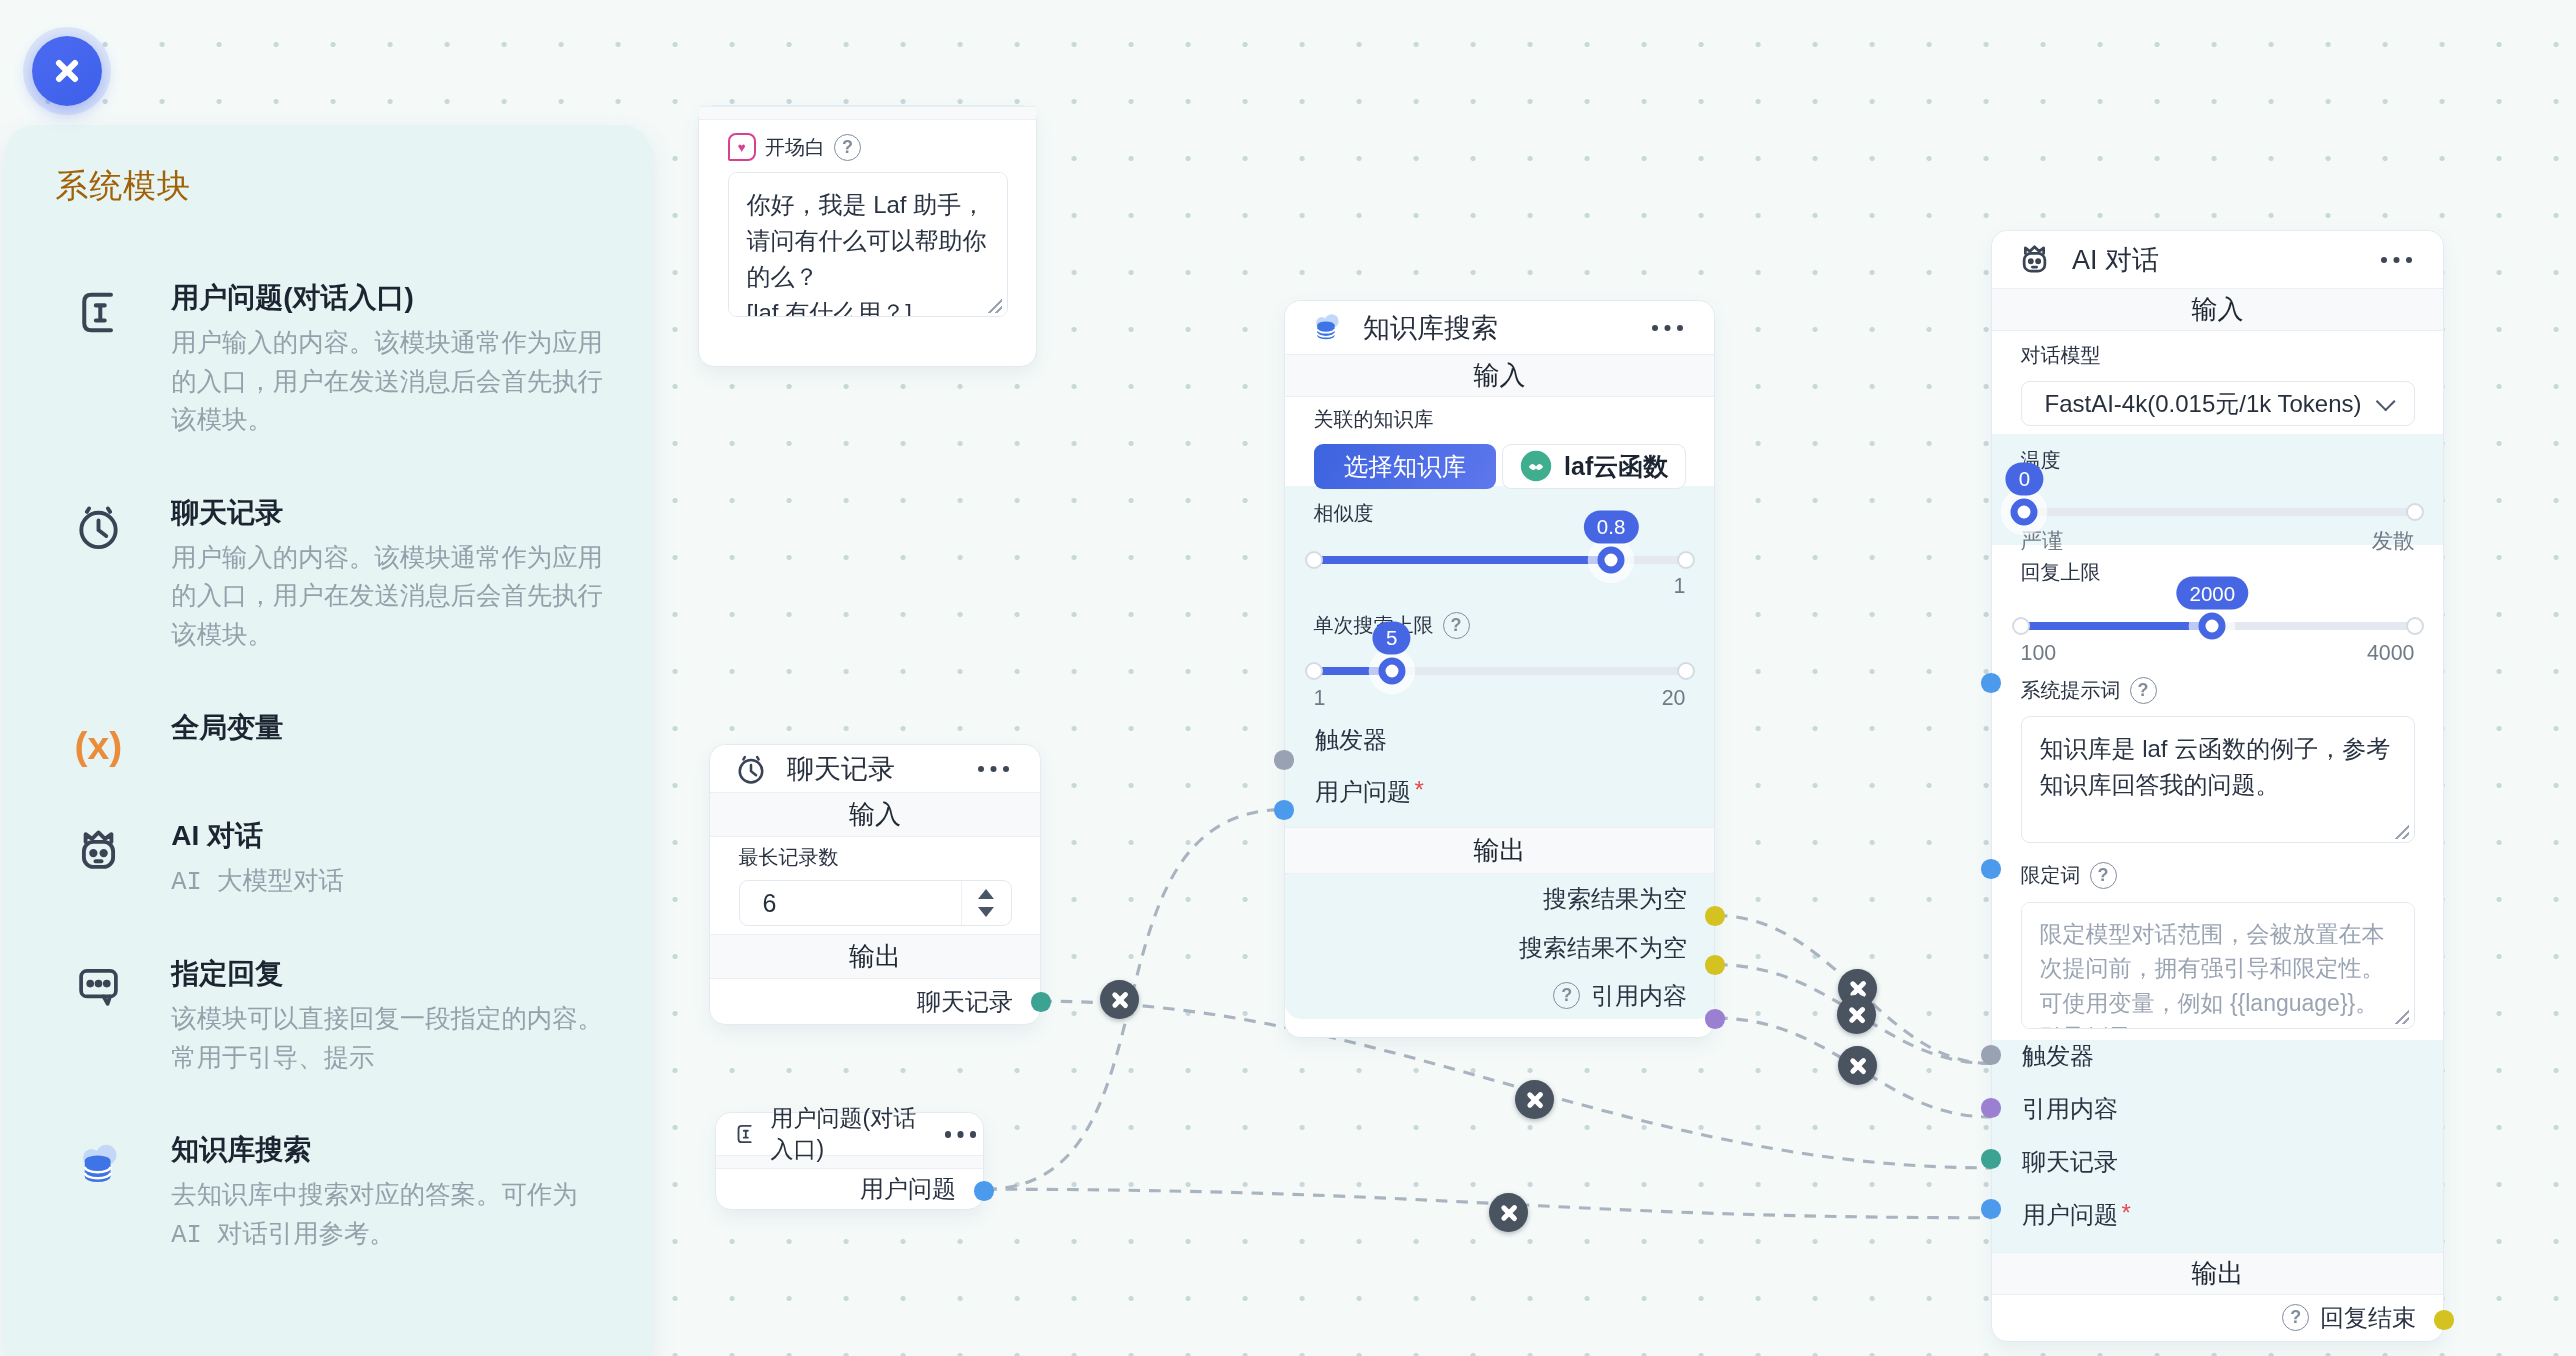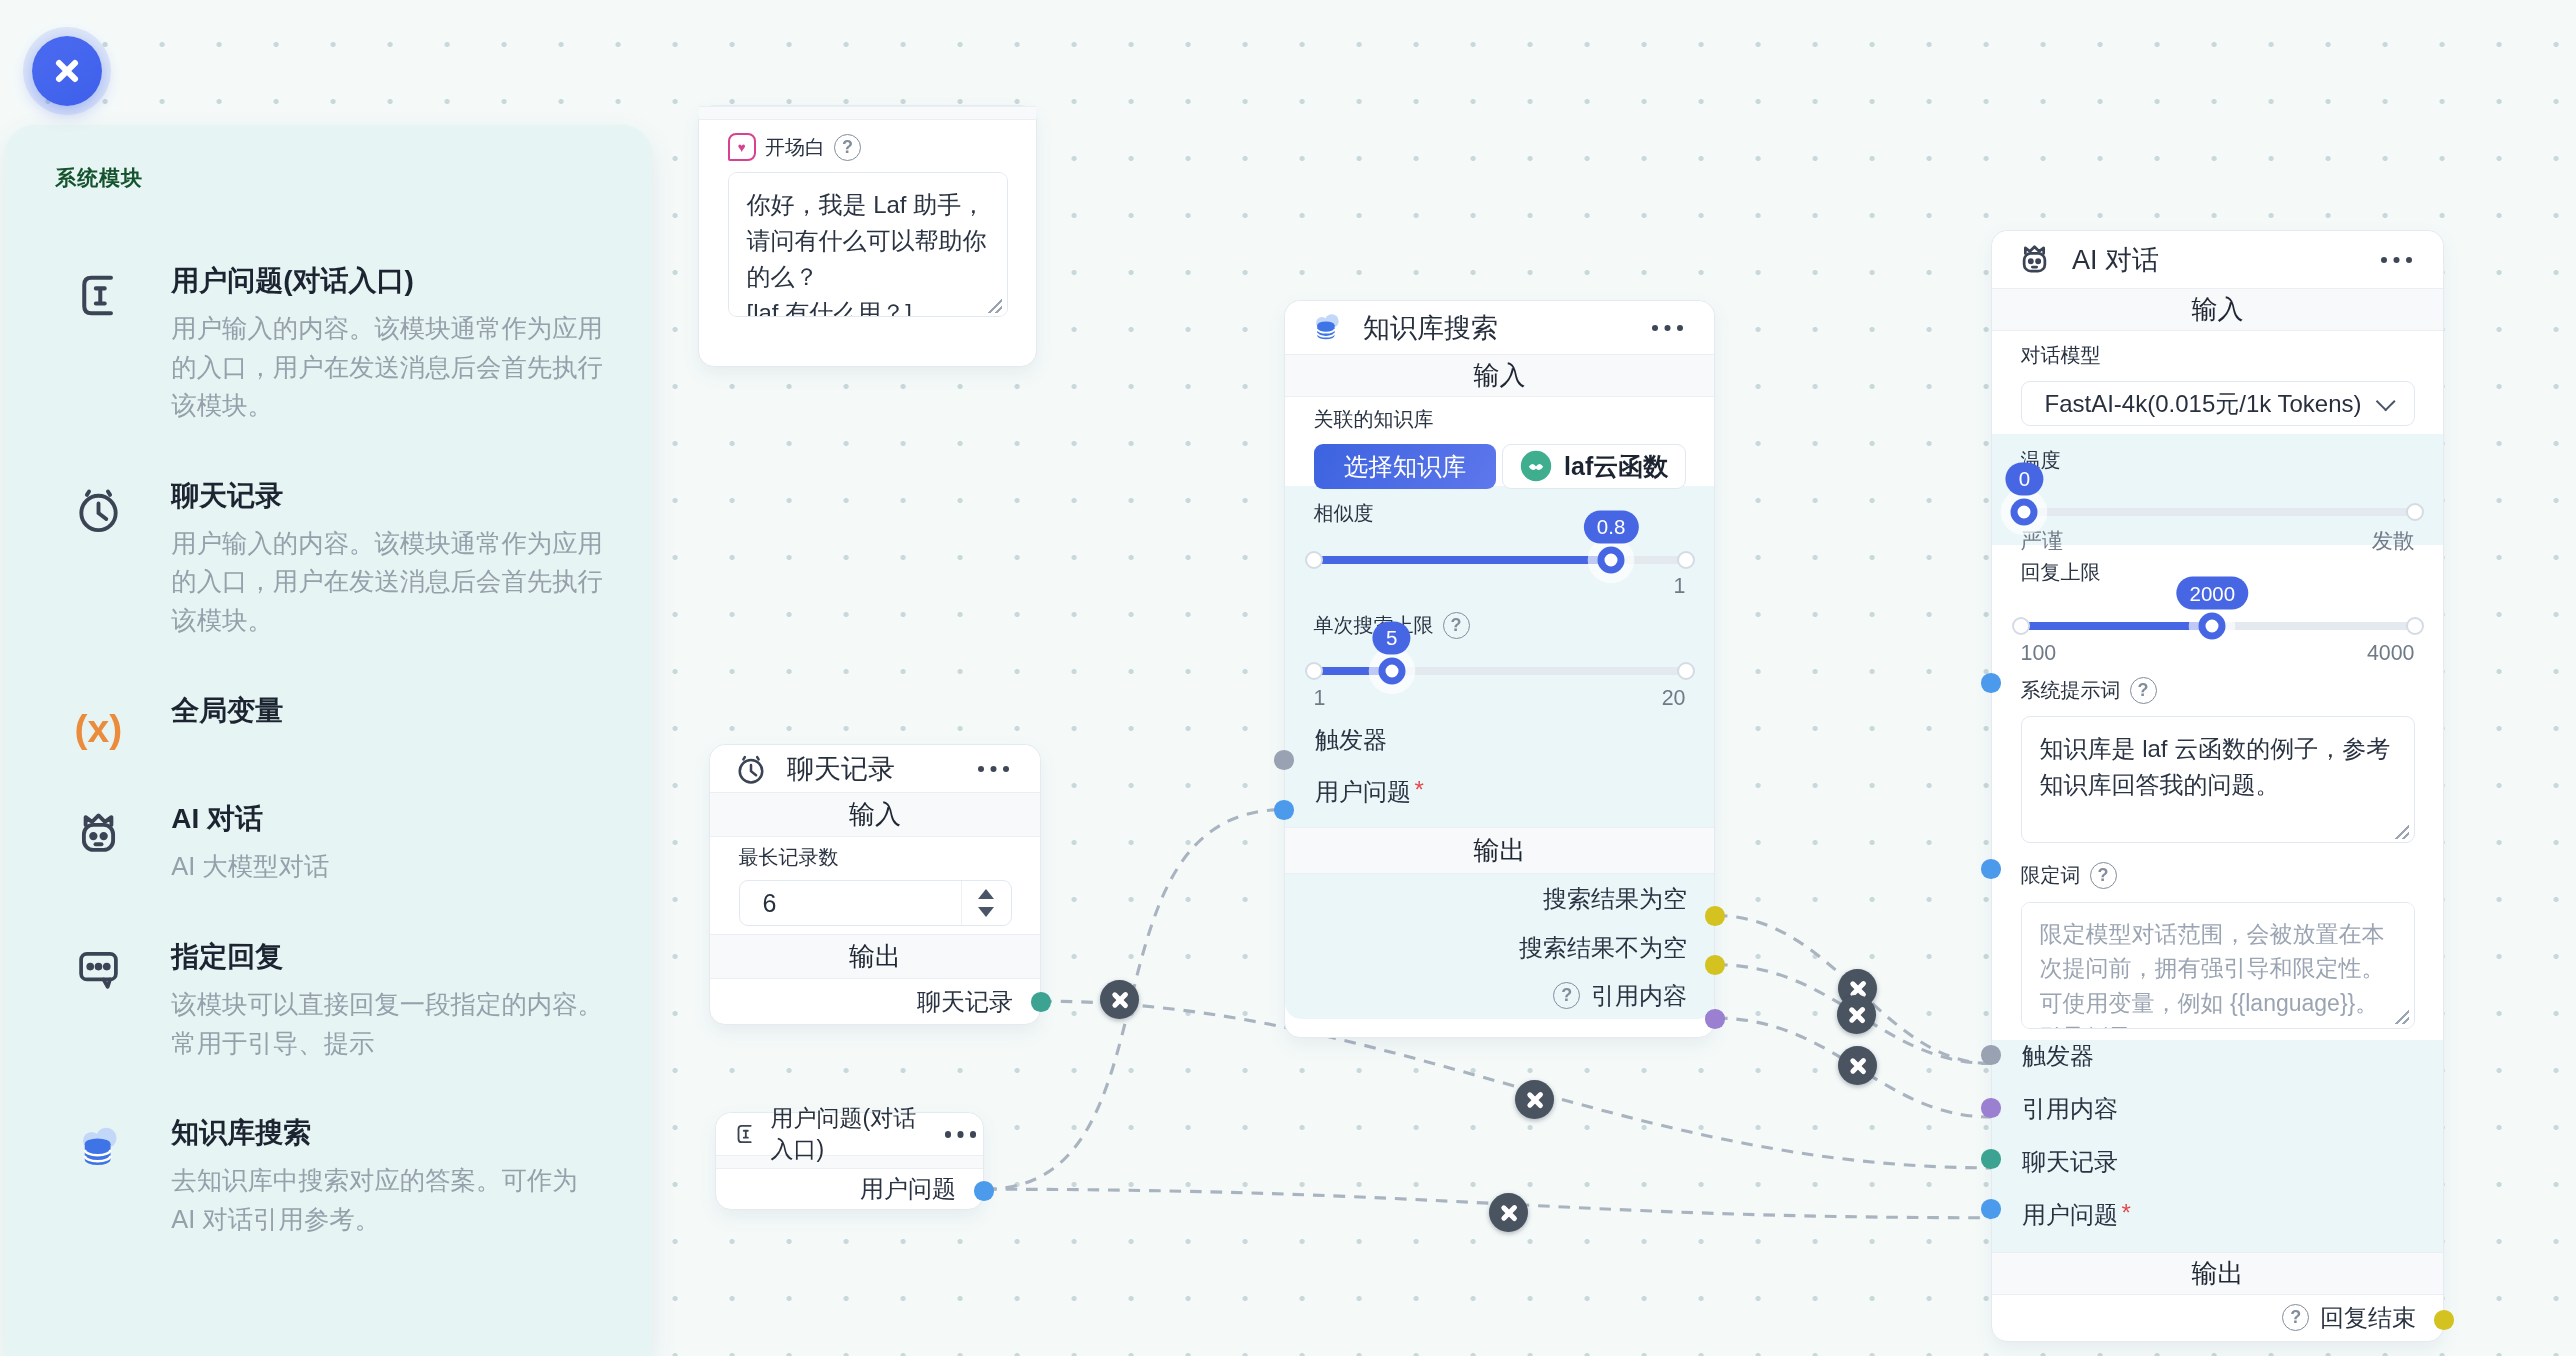--- a/index.html
+++ b/index.html
@@ -38,26 +38,26 @@
     display:flex; align-items:center; justify-content:center; cursor:pointer;
   }
 
   
   .sidebar{
     position:absolute; left:5.3px; top:125px; width:647px; height:1232px; z-index:8;
     background:#E6F4F3; border-radius:30px 30px 0 0;
     box-shadow:0 9px 27px rgba(50,80,90,.10);
     padding:39px 48px 0 50px; overflow:hidden;
   }
-  .sidebar h1{ font-size:21px; font-weight:bold; color:#14532d; letter-spacing:0.9px; }
+  .sidebar h1{ font-size:33px; font-weight:normal; color:#a16207; letter-spacing:0.9px; }
   .mod-list{ margin-top:70px; }
   .mod-item{ display:flex; gap:30px; margin-bottom:52px; cursor:grab; }
   .mod-icon{ flex:0 0 86px; display:flex; justify-content:center; padding-top:5.3px; }
   .mod-item h2{ font-size:28px; font-weight:600; color:#1B2430; margin-bottom:9px; }
-  .mod-item p{ font-size:25.4px; line-height:1.52; color:#95A0AB; }
+  .mod-item p{ font-size:25.4px; line-height:1.52; color:#95A0AB;font-family:Liberation Mono, monospace; }
   .var-glyph{ font-size:39px; font-weight:bold; color:#EA8C3C; line-height:1; padding-top:12.5px; }
 
   
   .node{
     position:absolute; z-index:3; background:#fff;
     border:1.3px solid #E4EAF0; border-radius:16px;
     box-shadow:0 7.1px 19.6px rgba(40,70,100,.07);
   }
   .node-header{
     display:flex; align-items:center; gap:18px; padding:0 23px;

